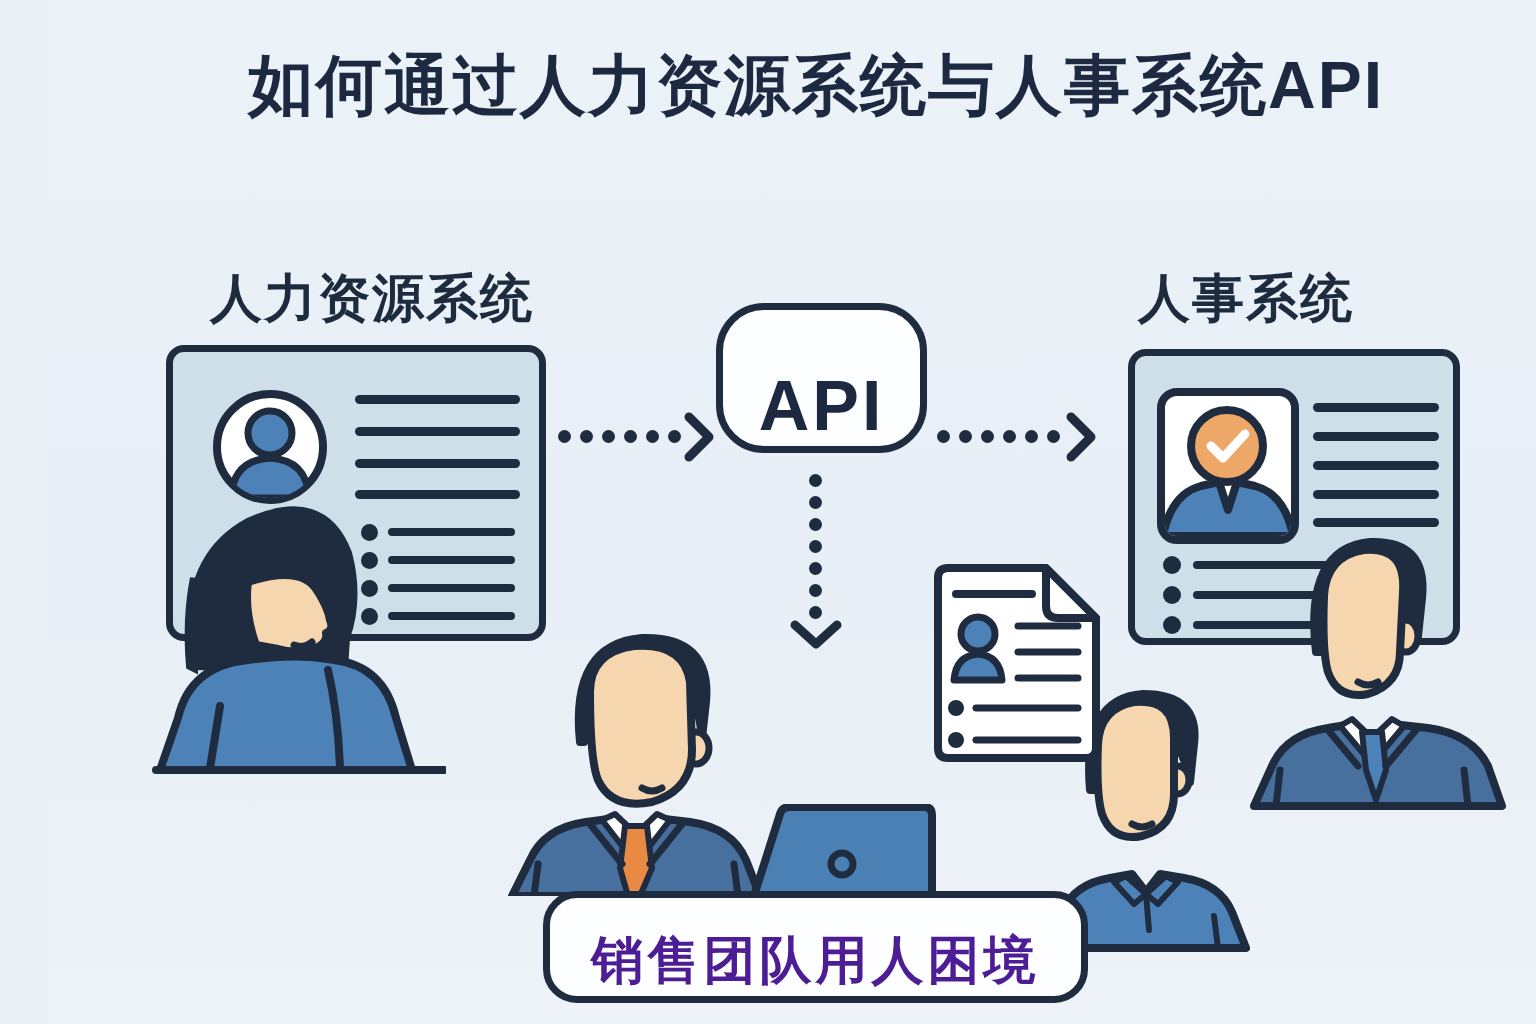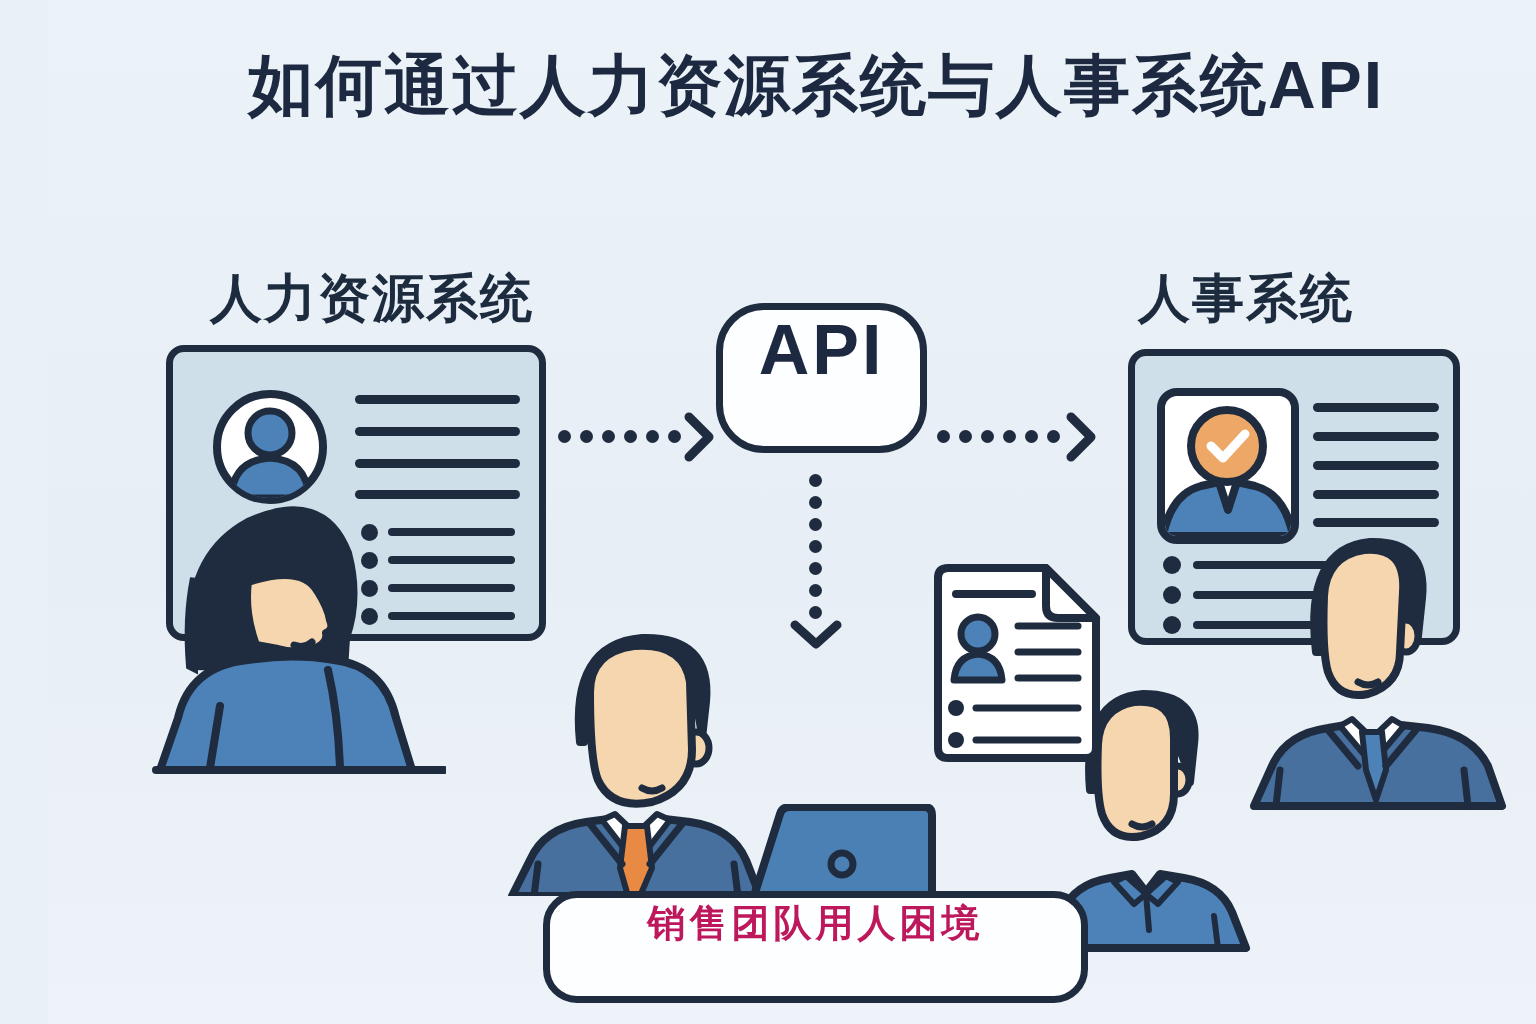--- a/index.html
+++ b/index.html
@@ -20,25 +20,25 @@
     font-family:Liberation Sans, sans-serif;color:var(--ink);margin-left:48px;
   }
   .abs{position:absolute;}
   .title{left:0;right:0;top:44px;text-align:center;font-weight:bold;
          font-size:66px;line-height:1.26;letter-spacing:2px;color:#1c2940;}
   .sys-label{font-size:52px;font-weight:bold;text-align:center;color:#1d2b3e;letter-spacing:2px;}
   .card{background:var(--card);border:7px solid var(--ink);border-radius:18px;box-sizing:border-box;}
   .hline{position:absolute;background:var(--ink);border-radius:6px;}
   .bdot{position:absolute;background:var(--ink);border-radius:50%;}
   .node{background:var(--panel);border:7px solid var(--ink);box-sizing:border-box;
-        display:flex;align-items:flex-start;justify-content:center;}
+        display:flex;align-items:flex-end;justify-content:center;}
   .api-box{border-radius:48px;}
   .api-text{font-size:70px;font-weight:bold;letter-spacing:3px;color:#1c2940;}
   .dilemma-box{border-radius:34px;z-index:10;}
-  .dilemma-text{font-size:38px;font-weight:bold;letter-spacing:4px;color:#be185d;}
+  .dilemma-text{font-size:52px;font-weight:bold;letter-spacing:4px;color:#4c1d95;}
   .dotrow{display:flex;gap:9px;}
   .dotcol{display:flex;flex-direction:column;gap:9px;}
   .dot{width:13px;height:13px;border-radius:50%;background:var(--ink);}
   .z3{z-index:3}.z4{z-index:4}.z5{z-index:5}.z6{z-index:6}
 </style>
 </head>
 <body>
 
 <div class="stage">
 

